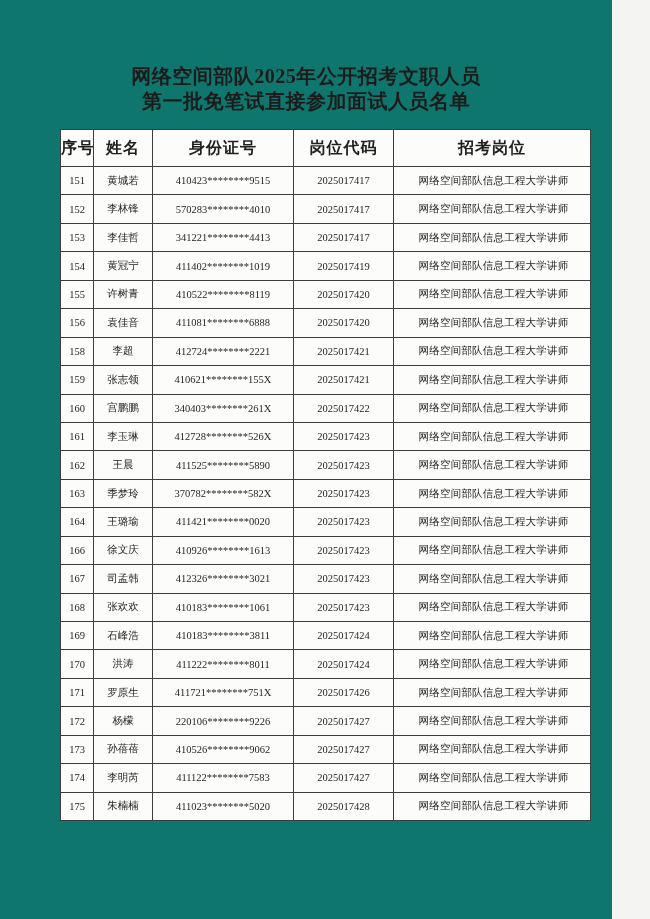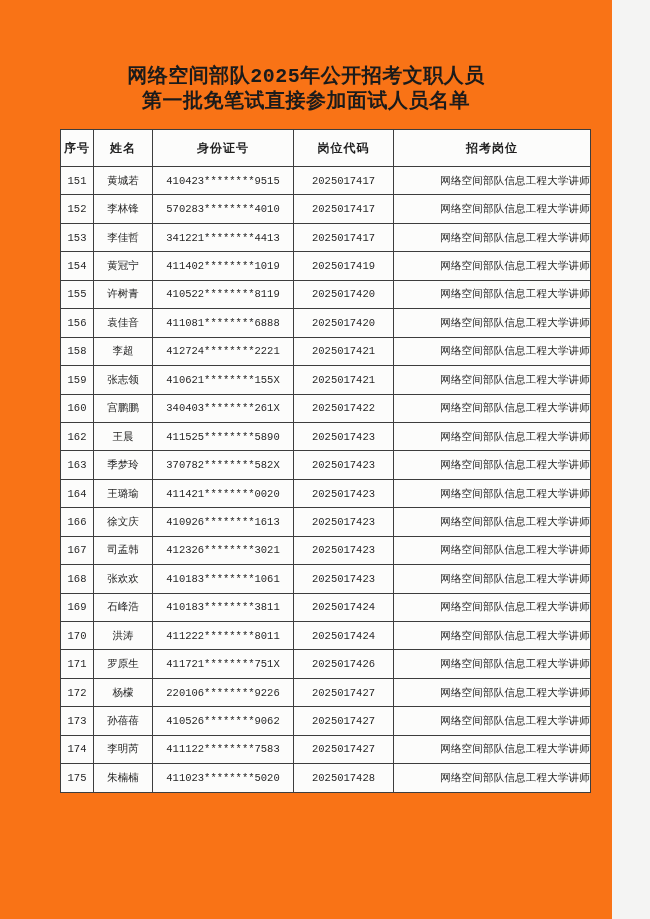--- a/index.html
+++ b/index.html
@@ -9,23 +9,22 @@
   body {
     width: 650px;
     height: 919px;
     background: #f4f4f3;
     font-family: "Liberation Serif", "DejaVu Serif", serif;
   }
   .page {
     position: relative;
     width: 612px;
     height: 919px;
-    background: #f97316;
+    background: #0f766e;
     overflow: hidden;
-    font-family: Liberation Mono, monospace;
   }
   .doc-title {
     position: absolute;
     top: 64px;
     left: 0;
     width: 100%;
     text-align: center;
     font-weight: 700;
     font-size: 20px;
     line-height: 25px;
@@ -43,34 +42,34 @@
   }
   table.personnel th,
   table.personnel td {
     border: 1px solid #3d3d3d;
     padding: 0;
     overflow: hidden;
     white-space: nowrap;
   }
   table.personnel thead th {
     height: 36px;
-    font-size: 12px;
+    font-size: 16px;
     font-weight: 700;
     color: #1f1f1f;
     text-align: center;
     letter-spacing: 1px;
   }
   table.personnel tbody td {
     height: 27.45px;
     font-size: 10.5px;
     color: #262626;
     text-align: center;
   }
   table.personnel tbody td.pos {
-    text-align: right;
+    text-align: center;
     padding-left: 3px;
     letter-spacing: 0.2px;
   }
 </style>
 </head>
 <body>
 
 <div class="page">
   <div class="doc-title">
     <div>网络空间部队2025年公开招考文职人员</div>
@@ -152,20 +151,27 @@
           <td class="pos">网络空间部队信息工程大学讲师</td>
         </tr>
         <tr>
           <td>160</td>
           <td>宫鹏鹏</td>
           <td>340403********261X</td>
           <td>2025017422</td>
           <td class="pos">网络空间部队信息工程大学讲师</td>
         </tr>
         <tr>
+          <td>161</td>
+          <td>李玉琳</td>
+          <td>412728********526X</td>
+          <td>2025017423</td>
+          <td class="pos">网络空间部队信息工程大学讲师</td>
+        </tr>
+        <tr>
           <td>162</td>
           <td>王晨</td>
           <td>411525********5890</td>
           <td>2025017423</td>
           <td class="pos">网络空间部队信息工程大学讲师</td>
         </tr>
         <tr>
           <td>163</td>
           <td>季梦玲</td>
           <td>370782********582X</td>

